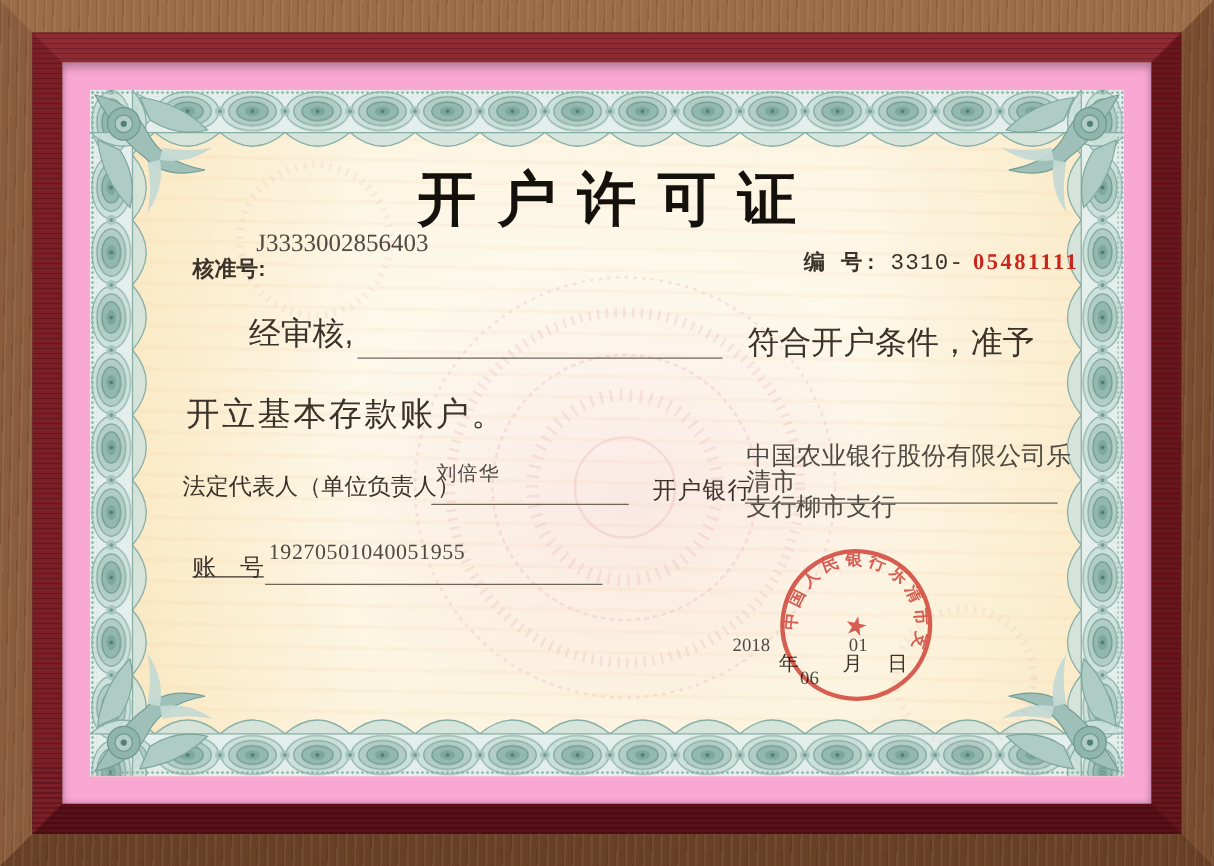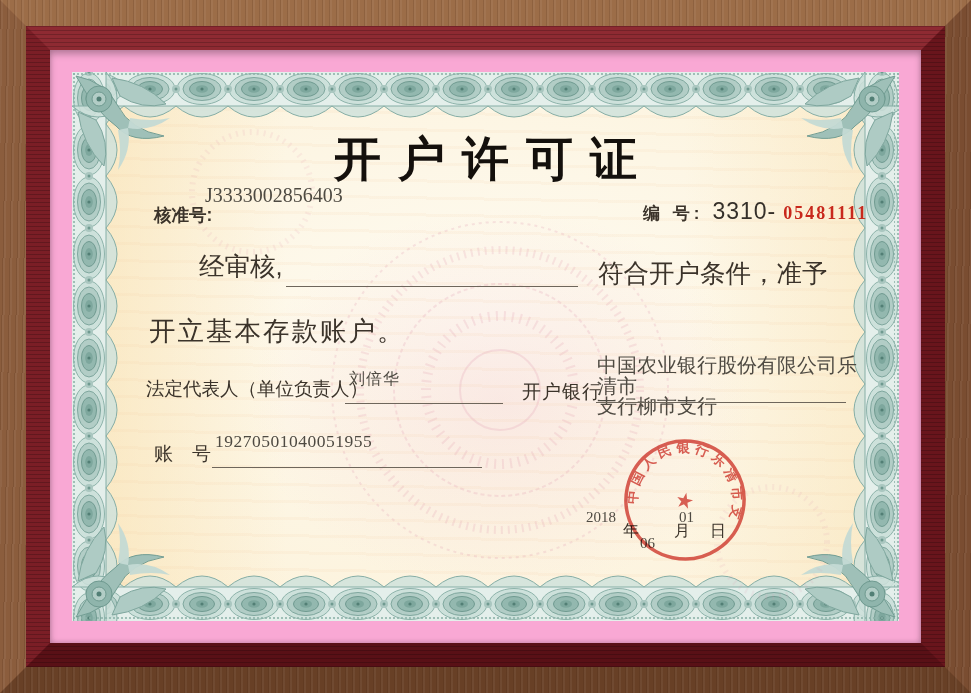--- a/index.html
+++ b/index.html
@@ -35,35 +35,35 @@
   .uline { position:absolute; z-index:3; border-top:1.5px solid #6e665b; height:0; }
 
   .cert-title { left:0; right:0; top:56px; text-align:center; text-indent:17px;
       font-family:"DejaVu Serif", serif; font-weight:bold; font-size:47px; letter-spacing:17px; color:#14100c; }
 
   .approval-label { left:82px; top:131px; font-size:17.5px; font-weight:600; }
   .approval-value { left:133px; top:112px; font-size:20px; }
 
   .serial { left:571px; top:126px; font-size:17px; display:flex; align-items:baseline; }
   .serial .s-label { font-weight:600; letter-spacing:4px; }
-  .serial .s-prefix { margin-left:9px; font-size:23px; letter-spacing:1px; color:#35302a; }
+  .serial .s-prefix { margin-left:9px; font-size:18px; letter-spacing:1px; color:#35302a;font-family:Liberation Mono, monospace; }
   .serial .s-red { margin-left:7px; font-family:"Liberation Serif", serif; font-weight:bold;
                    font-size:18px; letter-spacing:2px; }
 
   .reviewed-label { left:127px; top:177px; font-size:25.5px; font-weight:400; }
   .company-name  { left:219px; top:180px; font-size:16.5px; letter-spacing:1px; }
   .condition-text { left:526px; top:184px; font-size:25.5px; font-weight:500; }
   .open-account-text { left:77px; top:241px; font-size:26.5px; font-weight:500; letter-spacing:2px;font-family:Liberation Mono, monospace; }
 
   .legalrep-label { left:74px; top:304px; font-size:18.5px; font-weight:500; }
   .legalrep-name  { left:277px; top:297px; font-size:16px; letter-spacing:1px; }
   .bank-label     { left:450px; top:307px; font-size:19px; font-weight:500; letter-spacing:1px; }
   .bank-name      { left:525px; top:283px; font-size:20px; line-height:20.5px; width:262px; white-space:normal;font-family:Liberation Serif, serif; }
 
-  .account-label  { left:82px; top:369px; font-size:19px; font-weight:500; }
+  .account-label  { left:82px; top:369px; font-size:19px; font-weight:500;text-decoration:underline; }
   .account-value  { left:143px; top:359px; font-size:17.5px; letter-spacing:.5px; }
 
   .issuer-label { left:523px; top:421px; font-size:15.5px; font-weight:500; letter-spacing:1.5px; }
   .date-tok { position:absolute; z-index:3; font-size:15px; }
   .date-char { position:absolute; z-index:3; font-size:16px; font-weight:500; color:#3b332a; }
 
   .seal { position:absolute; left:545px; top:360px; width:136px; height:136px; z-index:4;
           transform:rotate(12deg); opacity:.9; mix-blend-mode:multiply; }
   .seal-txt { font-size:13.5px; font-weight:bold; letter-spacing:4.2px; font-family:"Liberation Sans", sans-serif; }
   .seal-star { font-size:21px; }

